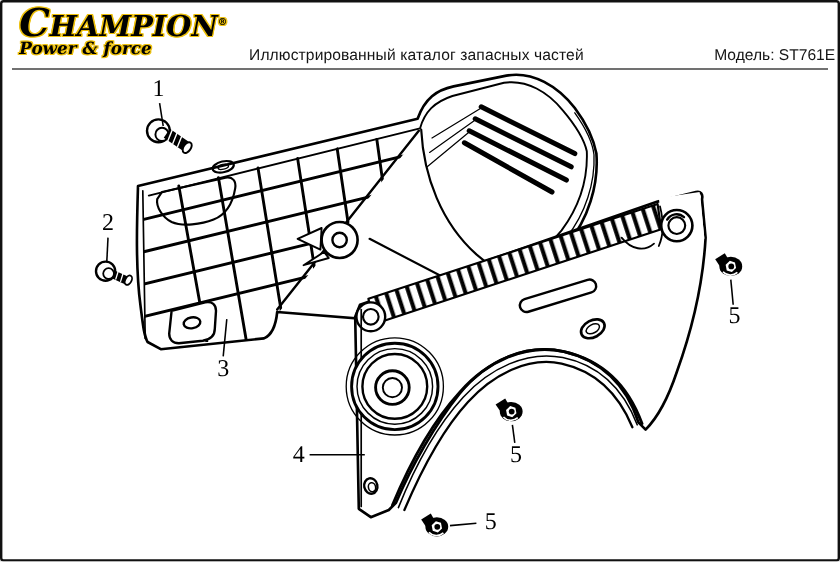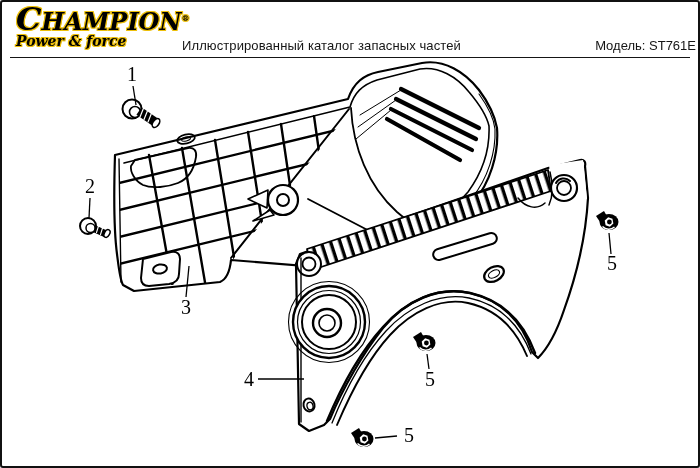--- a/index.html
+++ b/index.html
@@ -21,21 +21,21 @@
   .brand::first-letter{font-size:32px;}
   .brand sup{font-size:8px;vertical-align:super;}
   .tagline{
     font-family:"DejaVu Serif",serif;font-style:italic;font-weight:bold;
     font-size:14px;line-height:15px;color:#000;text-align:left;padding-right:4px;margin-top:-2px;
     text-shadow:-1px -1px 0 #edc00c,0 -1px 0 #edc00c,1px -1px 0 #edc00c,
                 -1px 0 0 #edc00c,1px 0 0 #edc00c,
                 -1px 1px 0 #edc00c,0 1px 0 #edc00c,1px 1px 0 #edc00c;
   }
   .catalog-title{
-    position:absolute;left:180px;top:36px;width:330px;text-align:left;
+    position:absolute;left:180px;top:36px;width:330px;text-align:center;
     font-size:13px;color:#151515;letter-spacing:.1px;
   }
   .model-label{
     position:absolute;right:2px;top:36px;font-size:13px;color:#151515;
   }
   .rule{position:absolute;left:8px;right:8px;top:55px;height:0;border-top:1.6px solid #151515;}
   
   .diagram-svg{position:absolute;left:0;top:0;width:700px;height:468px;}
   .callout{
     position:absolute;width:18px;text-align:center;

